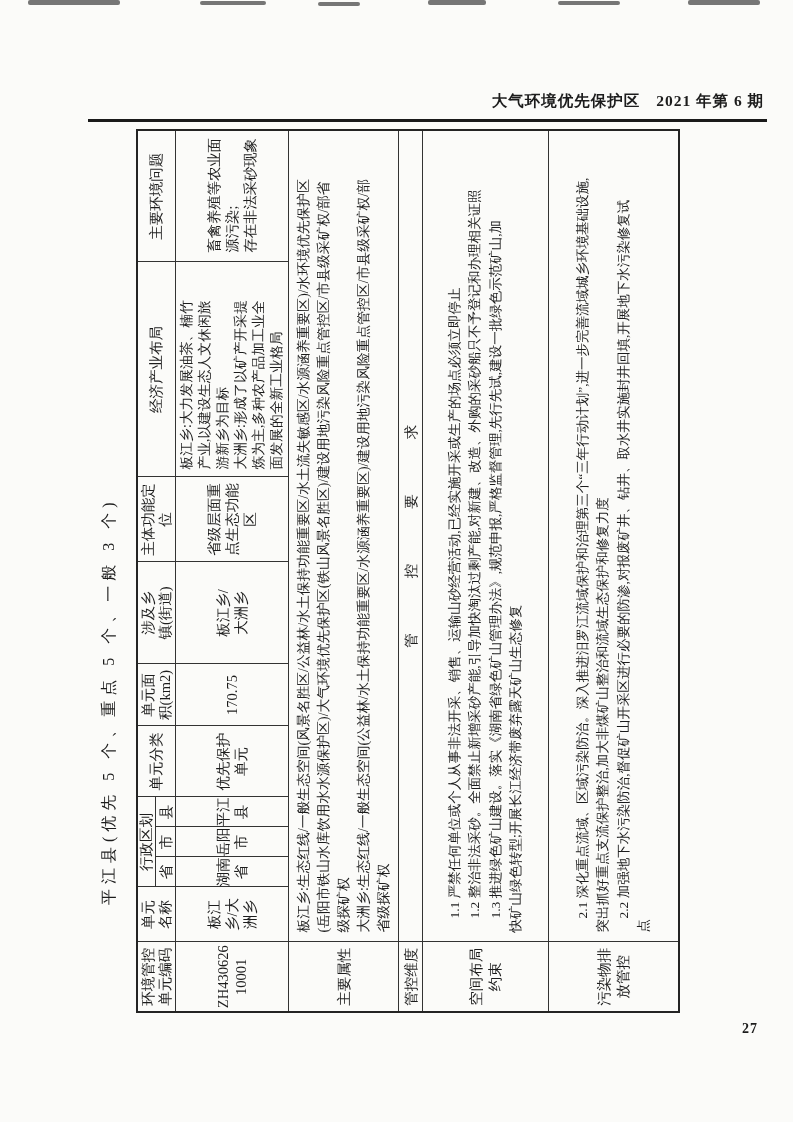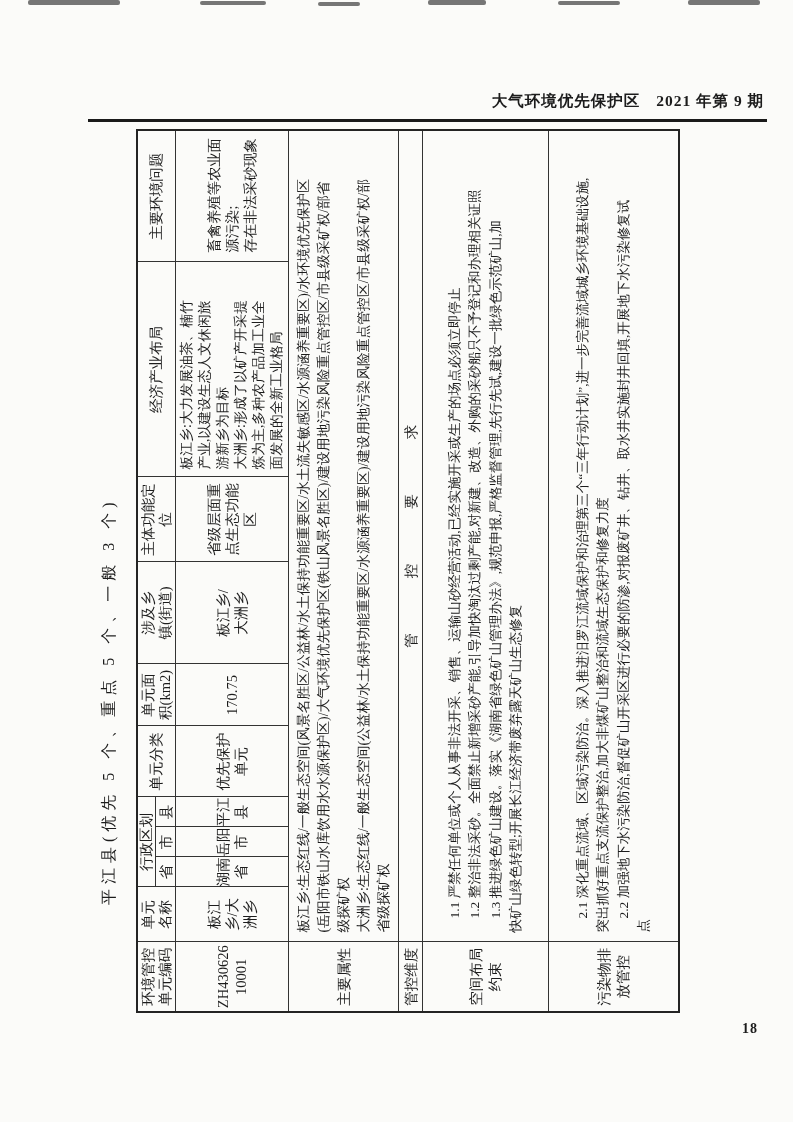--- a/index.html
+++ b/index.html
@@ -72,21 +72,21 @@
 <body>
 
 <div class="artifact a1"></div>
 <div class="artifact a2"></div>
 <div class="artifact a3"></div>
 <div class="artifact a4"></div>
 <div class="artifact a5"></div>
 <div class="artifact a6"></div>
 
 <div class="page-header">
-  <span>大气环境优先保护区</span><span class="issue">2021 年第 9 期</span>
+  <span>大气环境优先保护区</span><span class="issue">2021 年第 6 期</span>
 </div>
 <div class="header-rule"></div>
 
 <div class="rotated-block">
   <div class="table-title">平江县(优先 5 个、重点 5 个、一般 3 个)</div>
 
   <table class="main">
     <colgroup>
       <col style="width:70px">
         <col style="width:55px">
@@ -215,13 +215,13 @@
             <div class="num">2.1 深化重点流域、区域污染防治。深入推进汨罗江流域保护和治理第三个“三年行动计划”,进一步完善流域城乡环境基础设施,</div>
             <div>突出抓好重点支流保护整治,加大非煤矿山整治和流域生态保护和修复力度</div>
             <div class="num">2.2 加强地下水污染防治,督促矿山开采区进行必要的防渗,对报废矿井、钻井、取水井实施封井回填,开展地下水污染修复试</div>
             <div>点</div>
           </td>
     </tr>
   </tbody>
     </table>
 </div>
 
-<div class="page-number">18</div>
+<div class="page-number">27</div>
 
 </body></html>

